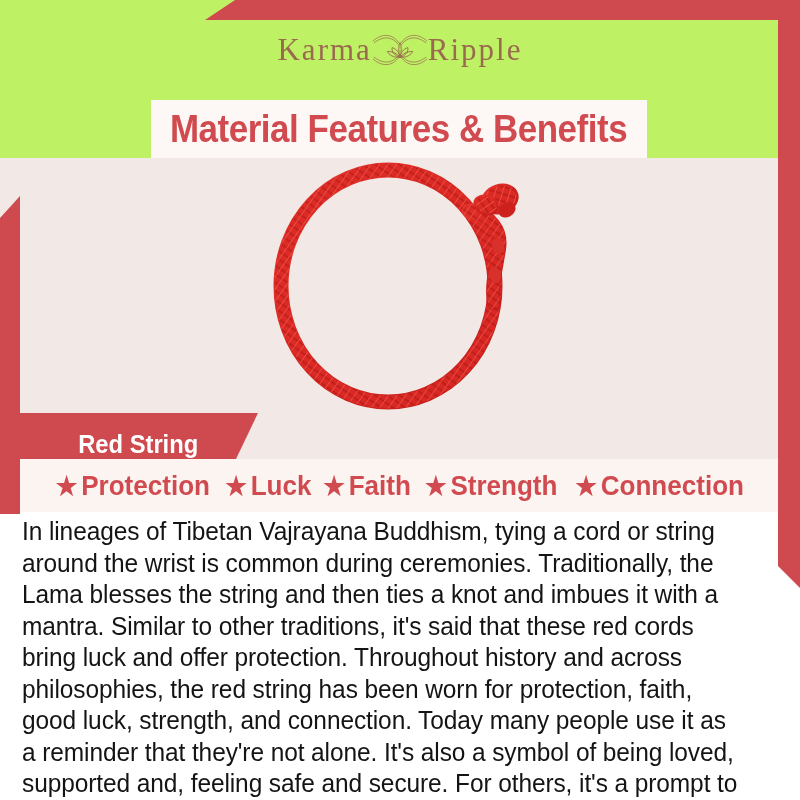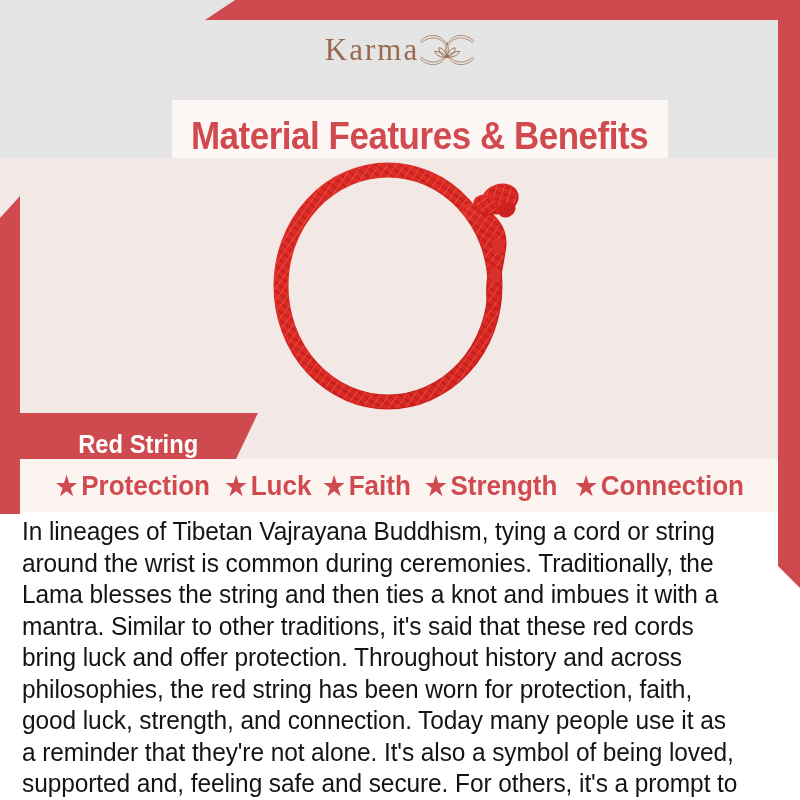--- a/index.html
+++ b/index.html
@@ -5,21 +5,21 @@
   * { margin:0; padding:0; box-sizing:border-box; }
   html,body {
     width:800px; height:800px;
     font-family:"Liberation Sans", sans-serif;
     background:#ffffff;
     overflow:hidden;
   }
   #page {
     position:relative;
     width:800px; height:800px;
-    background:#e5e5e5;
+    background:#bef264;
     overflow:hidden;
   }
 
   
   .deco { position:absolute; background:#cf4a4f; }
 
   #deco-top {
     top:0; left:205px; width:595px; height:20px;
     clip-path:polygon(30px 0, 100% 0, 100% 100%, 0 100%);
   }
@@ -39,24 +39,24 @@
   }
   #logo { display:flex; align-items:center; justify-content:center; gap:0px; }
   #logo-text-left, #logo-text-right {
     font-family:"Liberation Serif", serif;
     font-size:31px; color:#9a6a4e; letter-spacing:2px;
   }
   #logo-mark { width:56px; height:44px; display:block; }
 
   
   #title-band {
-    position:absolute; top:100px; left:172px;
+    position:absolute; top:100px; left:151px;
     width:496px; height:58px;
     background:#fdf8f6;
-    display:flex; align-items:flex-end; justify-content:center;
+    display:flex; align-items:center; justify-content:center;
   }
   #title-text {
     font-family:"Liberation Sans Narrow","Liberation Sans", sans-serif;
     font-weight:bold;
     font-size:38px;
     color:#d04a4f;
     letter-spacing:-0.5px;
     transform:scaleX(0.92);
     white-space:nowrap;
   }
@@ -188,20 +188,21 @@
           <path d="M116 60 C96 76, 76 74, 63 56"></path>
         </g>
         <g fill="none" stroke="#9a6a4e" stroke-width="2">
           <path d="M60 60 C49 58, 42 50, 43 40 C52 42, 58 50, 60 60Z"></path>
           <path d="M60 60 C71 58, 78 50, 77 40 C68 42, 62 50, 60 60Z"></path>
           <path d="M60 60 C56 48, 57 36, 60 29 C63 36, 64 48, 60 60Z"></path>
           <path d="M60 61 C46 61, 36 56, 33 48 C44 48, 55 53, 60 61Z"></path>
           <path d="M60 61 C74 61, 84 56, 87 48 C76 48, 65 53, 60 61Z"></path>
         </g>
       </svg>
+      <span id="logo-text-right">Ripple</span>
     </div>
   </div>
 
   <div id="title-band">
     <div id="title-text">Material Features &amp; Benefits</div>
   </div>
 
   <div id="ribbon">
     <span id="ribbon-label">Red String</span>
   </div>

